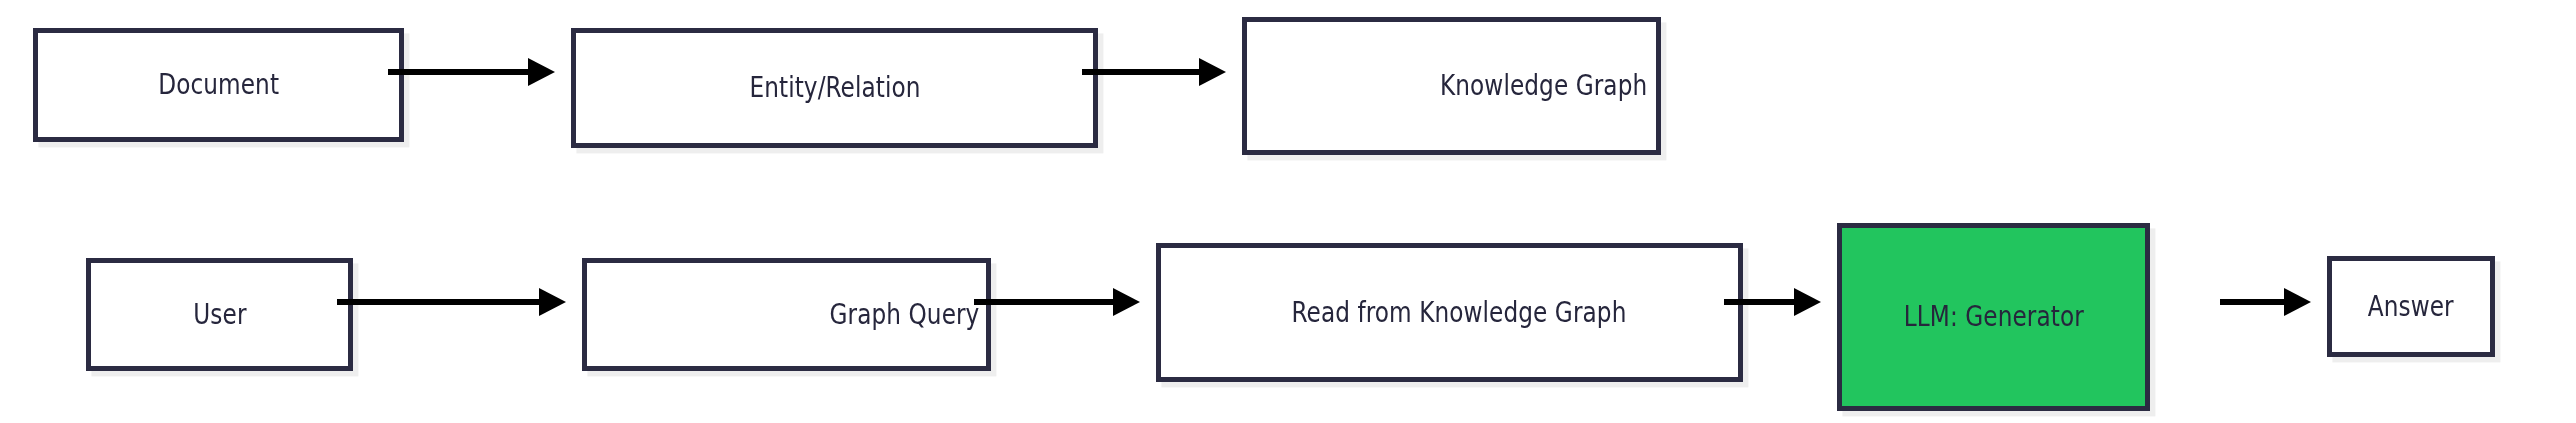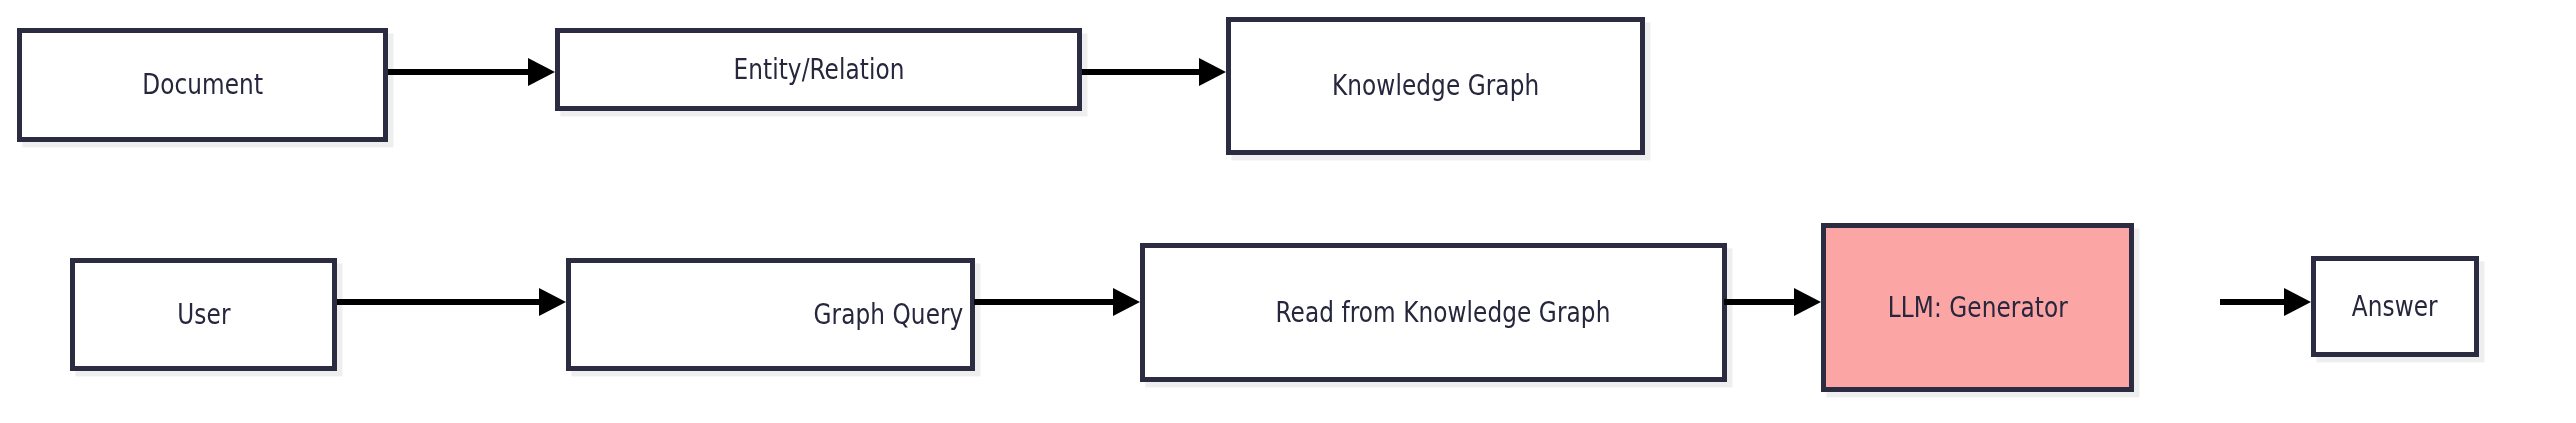--- a/index.html
+++ b/index.html
@@ -23,20 +23,21 @@
   .node {
     position: absolute;
     box-sizing: border-box;
     background: #ffffff;
     border: 5.4px solid #2b2b42;
     box-shadow: 5.4px 5.4px 0 0 #eeeeee;
     display: flex;
     align-items: center;
     justify-content: center;
     z-index: 3;
+    margin-left: 16px;
   }
   .node .node-label {
     font-size: 28px;
     line-height: 1;
     color: #26263c;
     letter-spacing: 0.1px;
     white-space: nowrap;
     font-stretch: condensed;
     transform: scaleX(0.92);
     transform-origin: center;
@@ -78,24 +79,24 @@
         <div class="shaft" style="width: 142px; background: rgb(0, 0, 0);"></div>
         <div class="head" style="border-left-color: rgb(0, 0, 0);"></div>
       </div>
       <div class="arrow" style="left: 1082px; top: 58px; width: 144px;">
         <div class="shaft" style="width: 119px; background: rgb(0, 0, 0);"></div>
         <div class="head" style="border-left-color: rgb(0, 0, 0);"></div>
       </div>
       <div class="node" style="left: 17px; top: 28px; width: 371px; height: 114px; border-color: rgb(43, 43, 66); background: rgb(255, 255, 255); box-shadow: rgb(238, 238, 238) 5.4px 5.4px 0px 0px;">
         <span class="node-label" style="color: rgb(38, 38, 60);">Document</span>
       </div>
-      <div class="node" style="left: 555px; top: 28px; width: 527px; height: 83px; border-color: rgb(43, 43, 66); background: rgb(255, 255, 255); box-shadow: rgb(238, 238, 238) 5.4px 5.4px 0px 0px;">
+      <div class="node" style="left: 555px; top: 28px; width: 527px; height: 120px; border-color: rgb(43, 43, 66); background: rgb(255, 255, 255); box-shadow: rgb(238, 238, 238) 5.4px 5.4px 0px 0px;">
         <span class="node-label" style="color: rgb(38, 38, 60);">Entity/Relation</span>
       </div>
-      <div class="node" style="left: 1226px; top: 17px; width: 419px; height: 138px; border-color: rgb(43, 43, 66); background: rgb(255, 255, 255); box-shadow: rgb(238, 238, 238) 5.4px 5.4px 0px 0px;">
+      <div class="node" style="left: 1226px; top: 17px; width: 419px; height: 138px; border-color: rgb(43, 43, 66); background: rgb(255, 255, 255); box-shadow: rgb(238, 238, 238) 5.4px 5.4px 0px 0px; justify-content: flex-end;">
         <span class="node-label" style="color: rgb(38, 38, 60);">Knowledge Graph</span>
       </div>
     </div>
     <div style="position: absolute; left: 0px; top: 0px; width: 100%; height: 100%;">
       <div class="arrow" style="left: 337px; top: 288px; width: 229px;">
         <div class="shaft" style="width: 203px; background: rgb(0, 0, 0);"></div>
         <div class="head" style="border-left-color: rgb(0, 0, 0);"></div>
       </div>
       <div class="arrow" style="left: 974px; top: 288px; width: 166px;">
         <div class="shaft" style="width: 141px; background: rgb(0, 0, 0);"></div>
@@ -111,21 +112,21 @@
       </div>
       <div class="node" style="left: 70px; top: 258px; width: 267px; height: 113px; border-color: rgb(43, 43, 66); background: rgb(255, 255, 255); box-shadow: rgb(238, 238, 238) 5.4px 5.4px 0px 0px;">
         <span class="node-label" style="color: rgb(38, 38, 60);">User</span>
       </div>
       <div class="node" style="left: 566px; top: 258px; width: 409px; height: 113px; border-color: rgb(43, 43, 66); background: rgb(255, 255, 255); box-shadow: rgb(238, 238, 238) 5.4px 5.4px 0px 0px; justify-content: flex-end;">
         <span class="node-label" style="color: rgb(38, 38, 60);">Graph Query</span>
       </div>
       <div class="node" style="left: 1140px; top: 243px; width: 587px; height: 139px; border-color: rgb(43, 43, 66); background: rgb(255, 255, 255); box-shadow: rgb(238, 238, 238) 5.4px 5.4px 0px 0px; padding-left: 18px;">
         <span class="node-label" style="color: rgb(38, 38, 60);">Read from Knowledge Graph</span>
       </div>
-      <div class="node" style="left: 1821px; top: 223px; width: 313px; height: 169px; border-color: rgb(43, 43, 66); background: #fca5a5; box-shadow: rgb(238, 238, 238) 5.4px 5.4px 0px 0px;">
+      <div class="node" style="left: 1821px; top: 223px; width: 313px; height: 188px; border-color: rgb(43, 43, 66); background: #22c55e; box-shadow: rgb(238, 238, 238) 5.4px 5.4px 0px 0px;">
         <span class="node-label" style="color: rgb(38, 38, 60);">LLM: Generator</span>
       </div>
       <div class="node" style="left: 2311px; top: 256px; width: 168px; height: 101px; border-color: rgb(43, 43, 66); background: rgb(255, 255, 255); box-shadow: rgb(238, 238, 238) 5.4px 5.4px 0px 0px;">
         <span class="node-label" style="color: rgb(38, 38, 60);">Answer</span>
       </div>
     </div>
   </div>
 
 
 </body></html>

